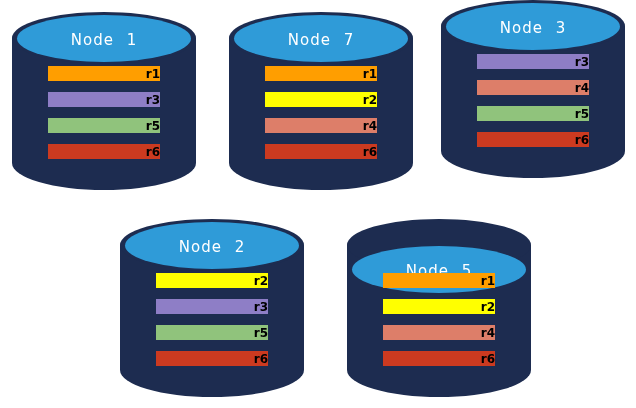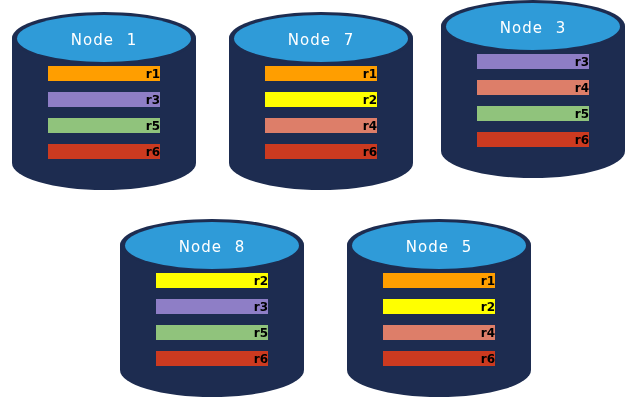--- a/index.html
+++ b/index.html
@@ -154,42 +154,42 @@
         <div class="bar" style="background: rgb(204, 58, 32);">
           <span style="color: rgb(0, 0, 0);">r6</span>
         </div>
       </div>
     </div>
     <div class="node">
       <div class="cyl-bot" style="background: rgb(29, 44, 80);"></div>
       <div class="cyl-mid" style="background: rgb(29, 44, 80);"></div>
       <div class="cyl-rim" style="background: rgb(29, 44, 80);"></div>
       <div class="cyl-face" style="background: rgb(47, 155, 216);">
-        <span class="title" style="color: rgb(255, 255, 255);">Node 8</span>
+        <span class="title" style="color: rgb(255, 255, 255);">Node 2</span>
       </div>
       <div class="bars">
         <div class="bar" style="background: rgb(255, 255, 0);">
           <span style="color: rgb(0, 0, 0);">r2</span>
         </div>
         <div class="bar" style="background: rgb(142, 126, 198);">
           <span style="color: rgb(0, 0, 0);">r3</span>
         </div>
         <div class="bar" style="background: rgb(144, 195, 124);">
           <span style="color: rgb(0, 0, 0);">r5</span>
         </div>
         <div class="bar" style="background: rgb(204, 58, 32);">
           <span style="color: rgb(0, 0, 0);">r6</span>
         </div>
       </div>
     </div>
     <div class="node">
       <div class="cyl-bot" style="background: rgb(29, 44, 80);"></div>
       <div class="cyl-mid" style="background: rgb(29, 44, 80);"></div>
       <div class="cyl-rim" style="background: rgb(29, 44, 80);"></div>
-      <div class="cyl-face" style="background: rgb(47, 155, 216);">
+      <div class="cyl-face" style="background: rgb(47, 155, 216); margin-top: 24px;">
         <span class="title" style="color: rgb(255, 255, 255);">Node 5</span>
       </div>
       <div class="bars">
         <div class="bar" style="background: rgb(255, 158, 0);">
           <span style="color: rgb(0, 0, 0);">r1</span>
         </div>
         <div class="bar" style="background: rgb(255, 255, 0);">
           <span style="color: rgb(0, 0, 0);">r2</span>
         </div>
         <div class="bar" style="background: rgb(221, 126, 105);">

